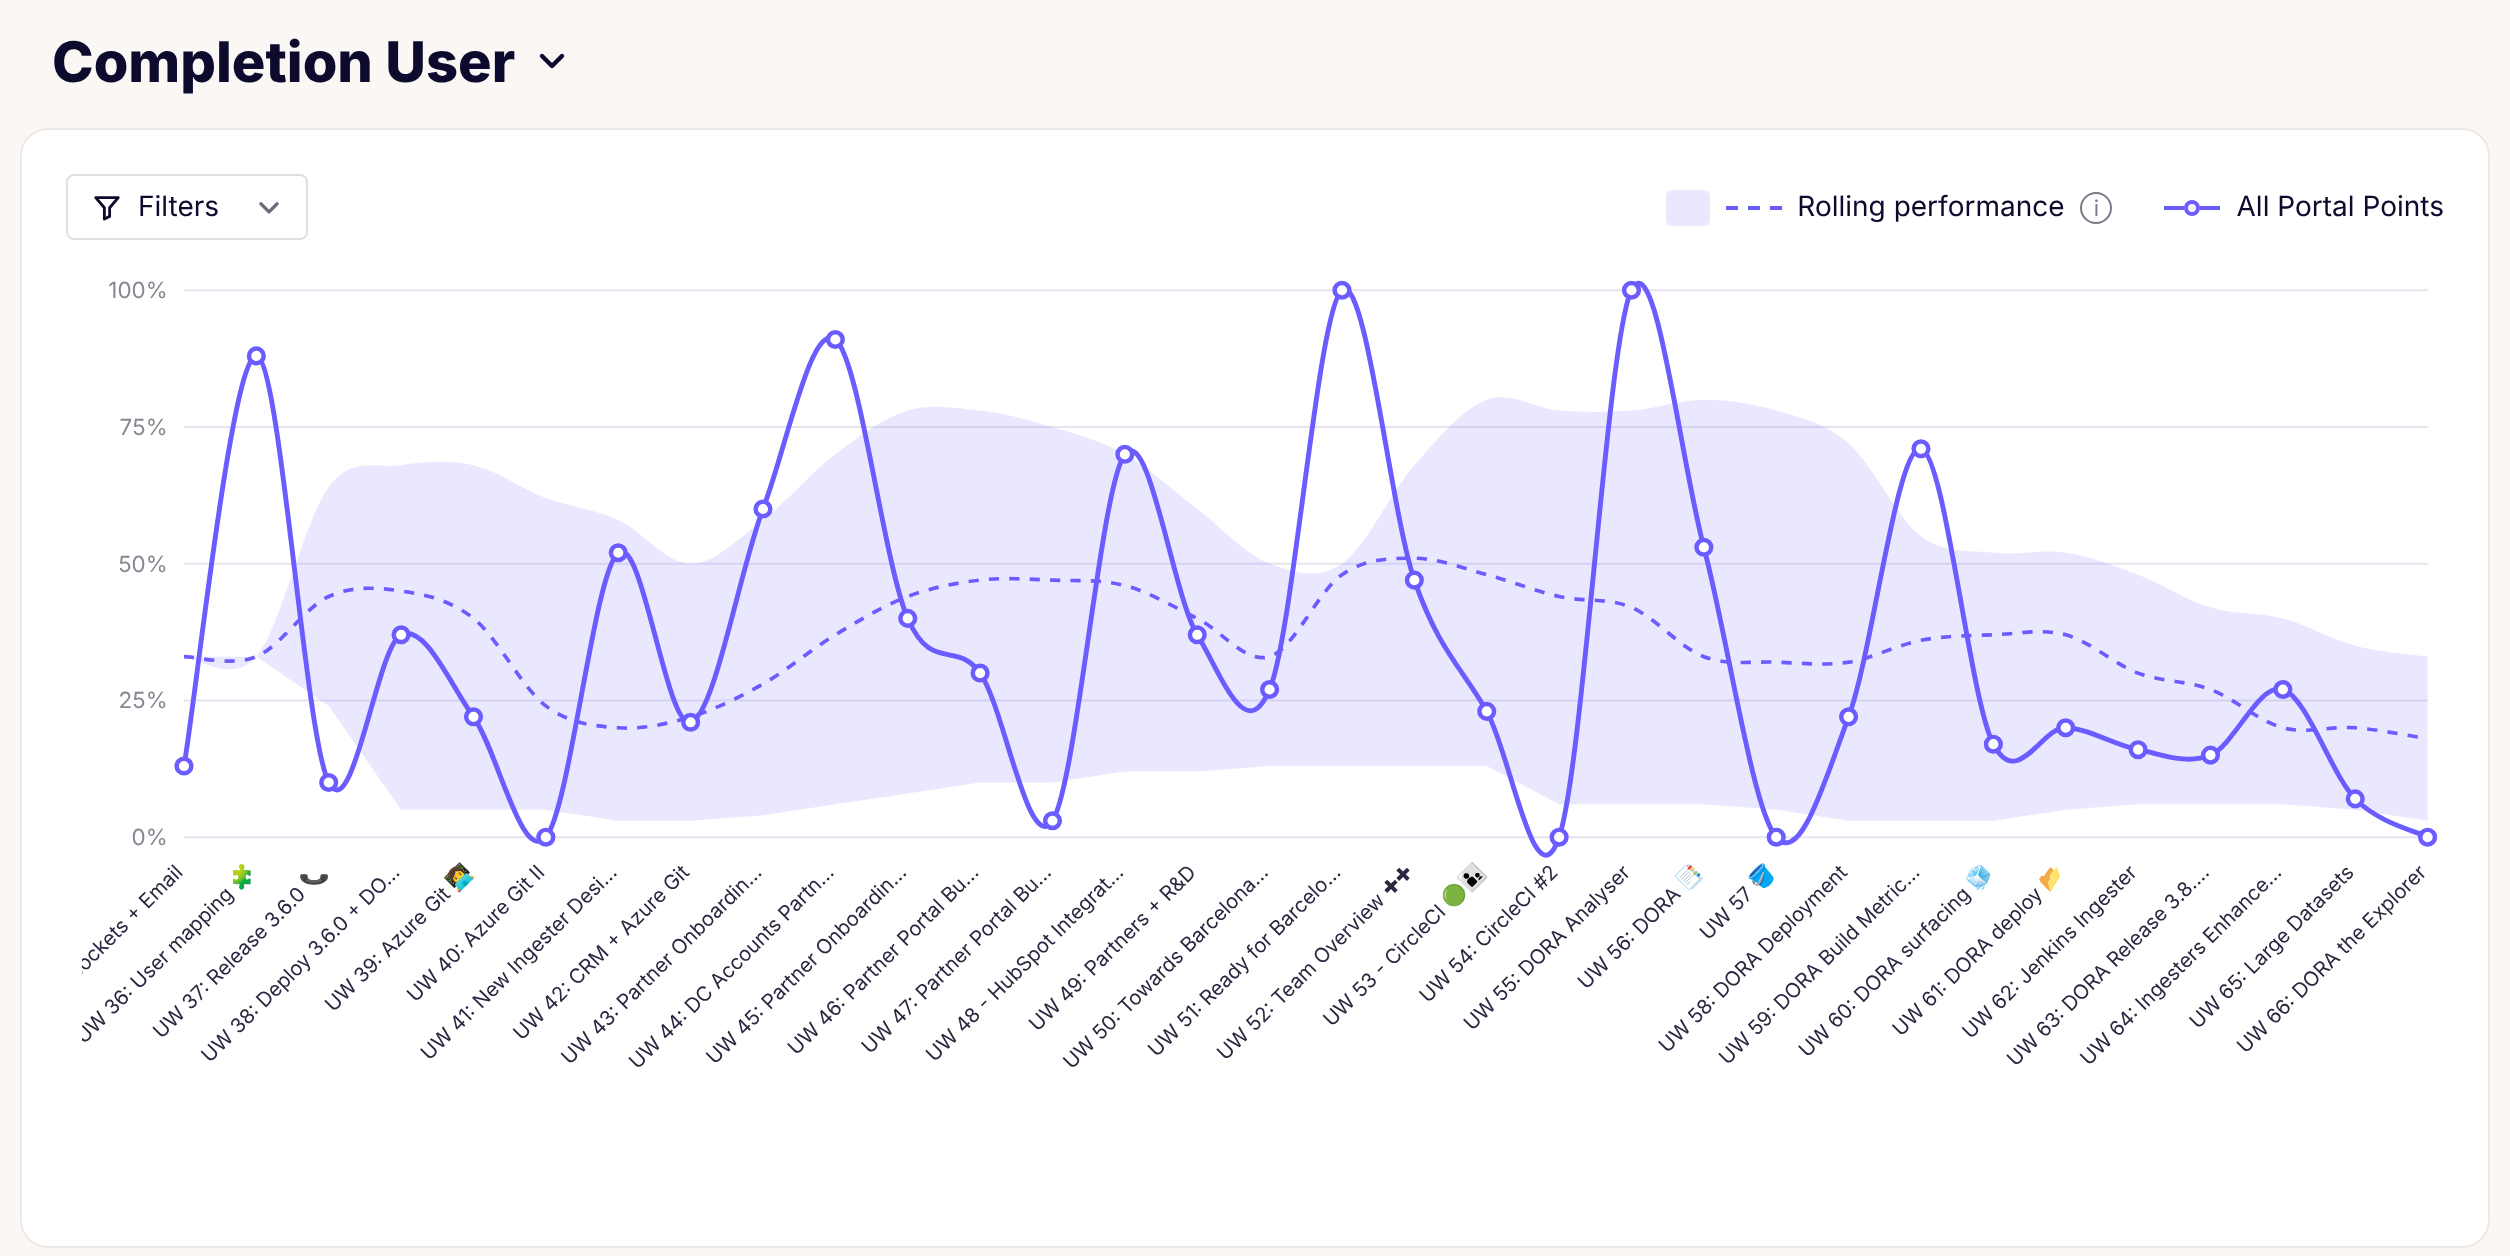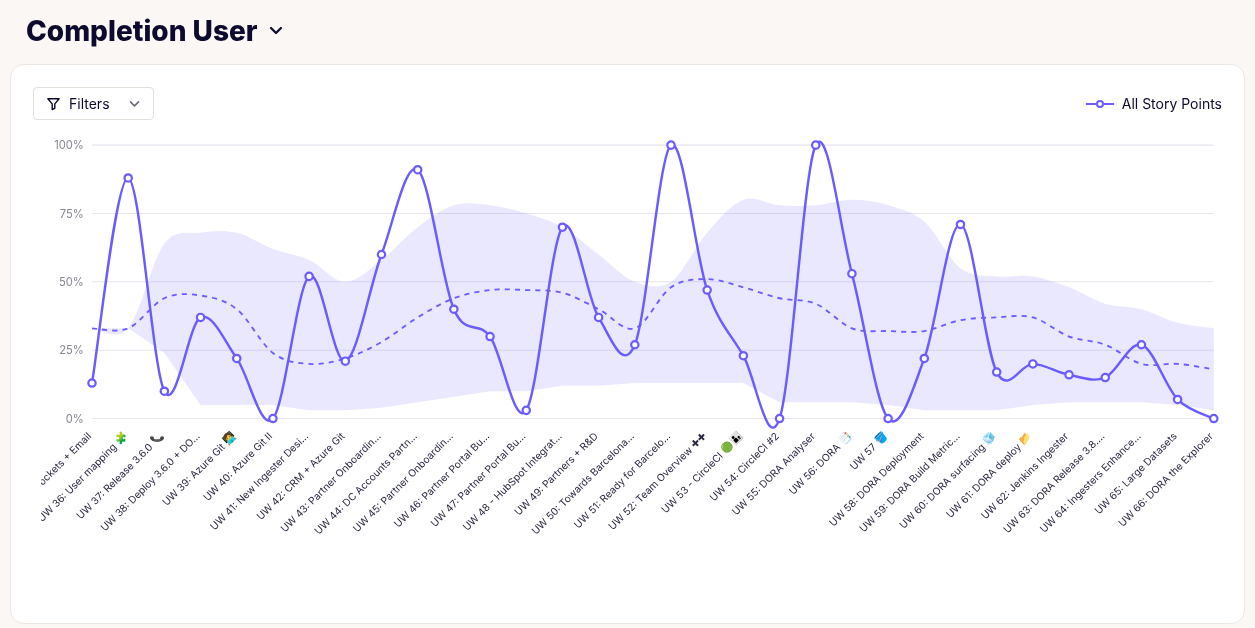--- a/index.html
+++ b/index.html
@@ -62,26 +62,32 @@
       <span>Filters</span>
       <span class="chev">
         <svg width="13" height="13" viewBox="0 0 16 16">
             <path d="M3 6l5 5 5-5" fill="none" stroke="#6b6b7a" stroke-width="2" stroke-linecap="round" stroke-linejoin="round"></path>
           </svg>
       </span>
     </button>
 
     <div class="legend">
       <div class="leg-item">
+        <span class="leg-swatch-area"></span>
+        <span class="leg-dash"></span>
+        <span>Rolling performance</span>
+        <span class="leg-info">i</span>
+      </div>
+      <div class="leg-item">
         <span class="leg-dot-line">
           <span class="line"></span>
             <span class="dot"></span>
             <span class="line"></span>
         </span>
-        <span>All Story Points</span>
+        <span>All Portal Points</span>
       </div>
     </div>
   </div>
 
   <div class="chart-wrap">
     <svg id="chart-svg" viewBox="0 0 1160 470" preserveAspectRatio="none">
         <line x1="50" x2="1150" y1="280" y2="280" class="grid-line"></line>
         <text x="42" y="284" class="ylab">0%</text>
         <line x1="50" x2="1150" y1="212.5" y2="212.5" class="grid-line"></line>
         <text x="42" y="216.5" class="ylab">25%</text>

